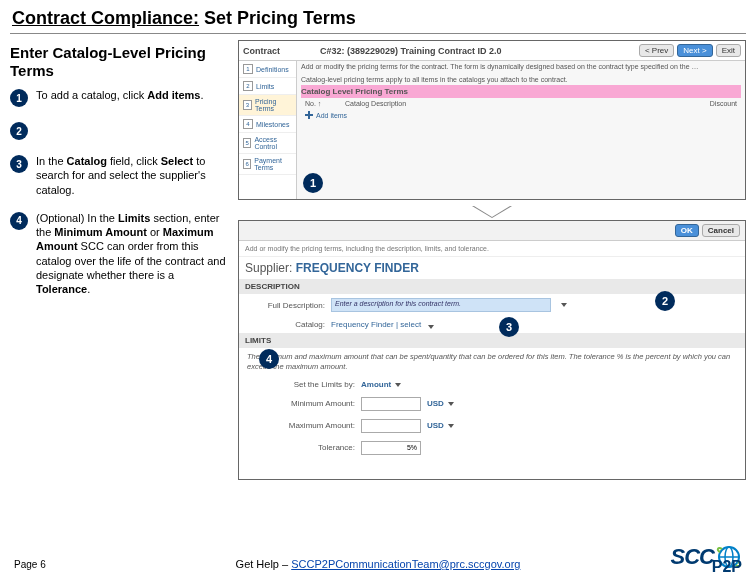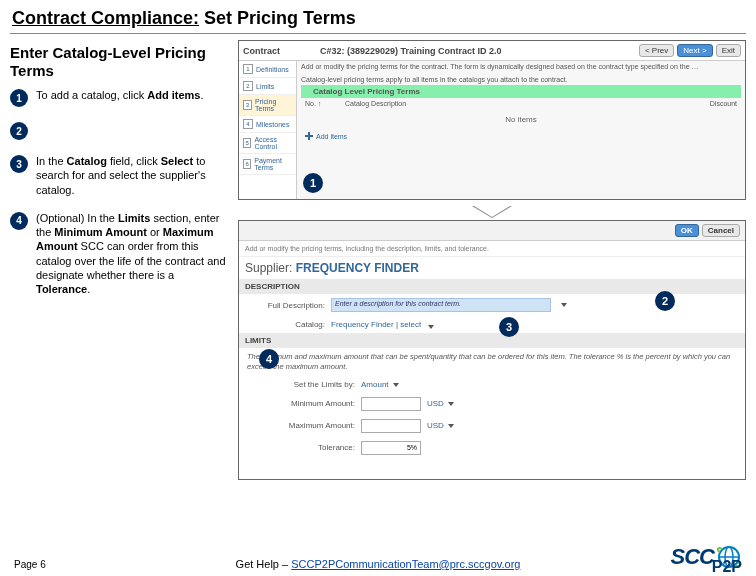--- a/index.html
+++ b/index.html
@@ -19,21 +19,21 @@
   .hdr-right { margin-left: auto; display: flex; gap: 3px; }
   .btn-sm { background: #e8e8e8; border: 1px solid #aaa; border-radius: 3px; padding: 1px 5px; font-size: 8px; color: #333; }
   .btn-sm.blue { background: #4a90d9; color: #fff; border-color: #336699; }
   .panel-body { display: flex; height: calc(100% - 20px); }
   .side-tabs { width: 58px; background: #fff; border-right: 1px solid #ccc; }
   .side-tab { display: flex; align-items: center; gap: 3px; padding: 3px 4px; font-size: 7px; color: #336699; border-bottom: 1px solid #eee; }
   .side-tab.active { background: #fff4d8; }
   .tab-num { width: 10px; height: 10px; border: 1px solid #999; font-size: 6px; display: flex; align-items: center; justify-content: center; background: #fff; }
   .content-area { flex: 1; padding: 2px 4px; font-size: 7px; color: #555; }
   .blurb { font-size: 7px; color: #555; margin-bottom: 2px; }
-  .section-bar { background: #86efac; font-weight: bold; padding: 2px 12px; font-size: 8px; margin-top: 2px; }
+  .section-bar { background: #f9a8d4; font-weight: bold; padding: 2px 0; font-size: 8px; margin-top: 2px; }
   .noitems { text-align: center; padding: 6px; font-size: 8px; color: #666; }
   .add-link { color: #336699; padding: 2px 4px; display: flex; align-items: center; gap: 3px; }
   .plus-icon { width: 8px; height: 8px; display: inline-block; position: relative; }
   .plus-icon::before { content:''; position:absolute; left:3px; top:0; width:2px; height:8px; background:#336699; }
   .plus-icon::after { content:''; position:absolute; top:3px; left:0; height:2px; width:8px; background:#336699; }
   .down-arrow-wrap { height: 14px; position: relative; }
   .down-arrow-border { width: 0; height: 0; border-left: 20px solid transparent; border-right: 20px solid transparent; border-top: 12px solid #888; position: absolute; left: 50%; transform: translateX(-50%); }
   .down-arrow-inner { width: 0; height: 0; border-left: 18px solid transparent; border-right: 18px solid transparent; border-top: 11px solid #fff; position: absolute; left: 50%; top:0; transform: translateX(-50%); }
   .panel-bottom { border: 1px solid #666; background: #fff; font-size: 8px; color: #444; height: 260px; position: relative; overflow: hidden; }
   .modal-header { background: #f2f2f2; border-bottom: 1px solid #ccc; padding: 3px 5px; display: flex; align-items: center; font-size: 10px; font-weight: bold; }
@@ -49,21 +49,21 @@
   .footer { position: absolute; bottom: 6px; left: 0; right: 0; display: flex; align-items: flex-end; padding: 0 14px; }
   .page-num { font-size: 10px; }
   .help-text { position: absolute; left: 50%; transform: translateX(-50%); font-size: 11px; }
   .help-text a { color: #0645ad; text-decoration: underline; }
   .logo { margin-left: auto; display: flex; align-items: center; gap: 2px; }
   .logo-scc { font-size: 22px; font-weight: 900; font-style: italic; color: #003a70; letter-spacing: -1px; }
   .logo-globe { width: 26px; height: 26px; position: relative; }
   .logo-globe svg { width: 100%; height: 100%; }
   .p2p { font-size: 16px; font-weight: bold; color: #003a70; position: absolute; right: 14px; bottom: 0px; }
   .blur { filter: blur(0.4px); }
-  .link-style { color:#336699; }
+  .link-style { color:#336699;font-weight:bold; }
   .catalog-link { color:#336699; display:flex; align-items:flex-end; gap:3px; }
   .sel-arrow { width:0;height:0;border-left:3px solid transparent;border-right:3px solid transparent;border-top:4px solid #555;display:inline-block;margin-left:4px; }
   .limits-desc { padding:4px 8px; font-size:7.5px; color:#555; font-style:italic; line-height:1.3; }
 </style>
 </head>
 <body>
 
 <div class="page-title">
   <span class="underline">Contract Compliance:</span><span> Set Pricing Terms</span>
 </div>
@@ -132,21 +132,20 @@
           </div>
         <div class="content-area">
           <div class="blurb blur">Add or modify the pricing terms for the contract. The form is dynamically designed based on the contract type specified on the …</div>
           <div class="blurb blur" style="margin-top:6px">Catalog-level pricing terms apply to all items in the catalogs you attach to the contract.</div>
           <div class="section-bar">Catalog Level Pricing Terms</div>
           <div style="display:flex;padding:2px 4px;font-size:7px;color:#555">
             <span style="width:40px">No. ↑</span>
             <span style="flex:1">Catalog  Description</span>
             <span style="width:50px;text-align:right">Discount</span>
           </div>
-          <div class="noitems">No items</div>
           <div class="add-link">
             <span class="plus-icon"></span>
             <span>Add items</span>
           </div>
         </div>
       </div>
       <div class="callout" style="left:64px;bottom:6px">1</div>
     </div>
 
     <div class="down-arrow-wrap">

